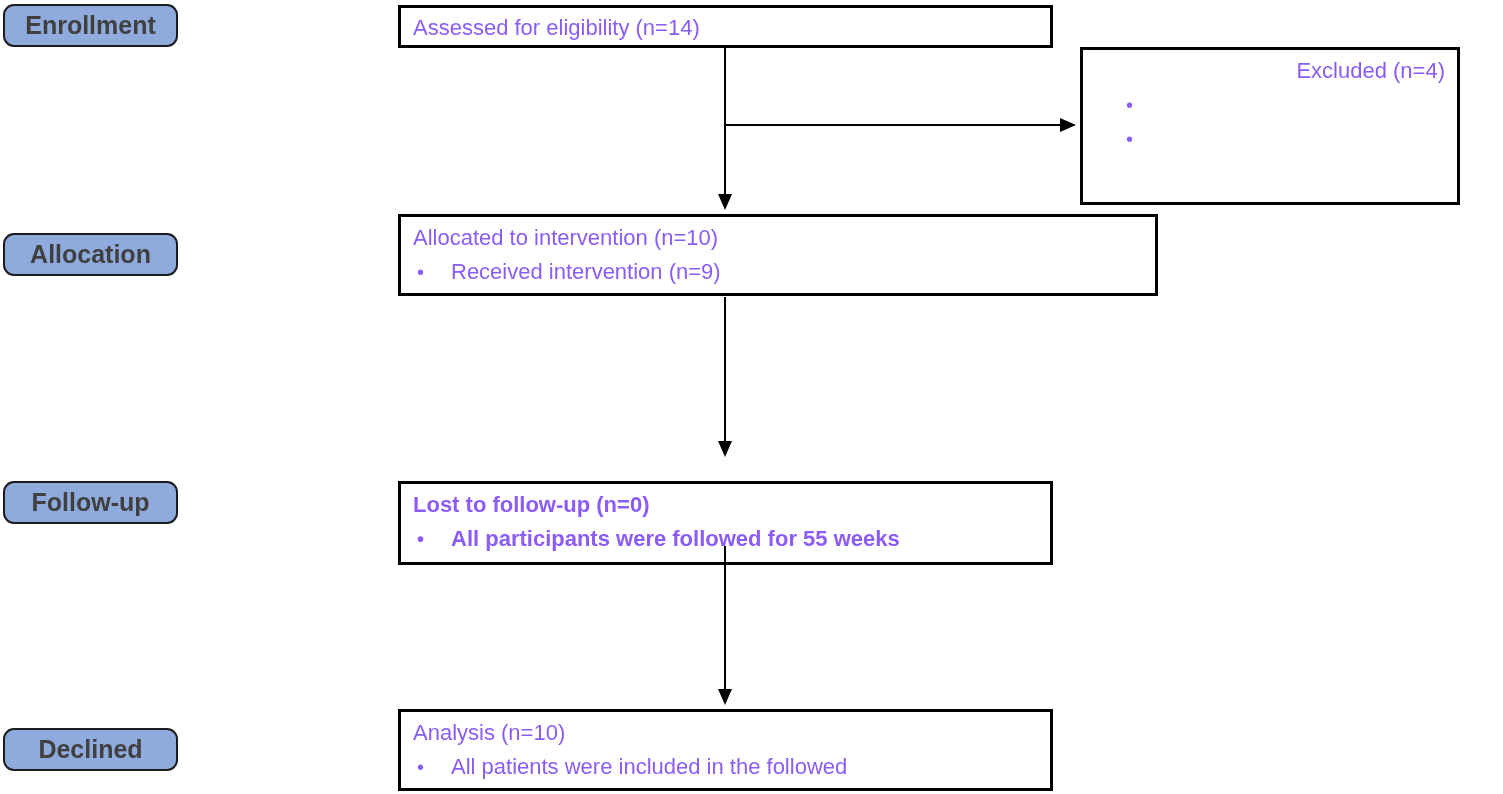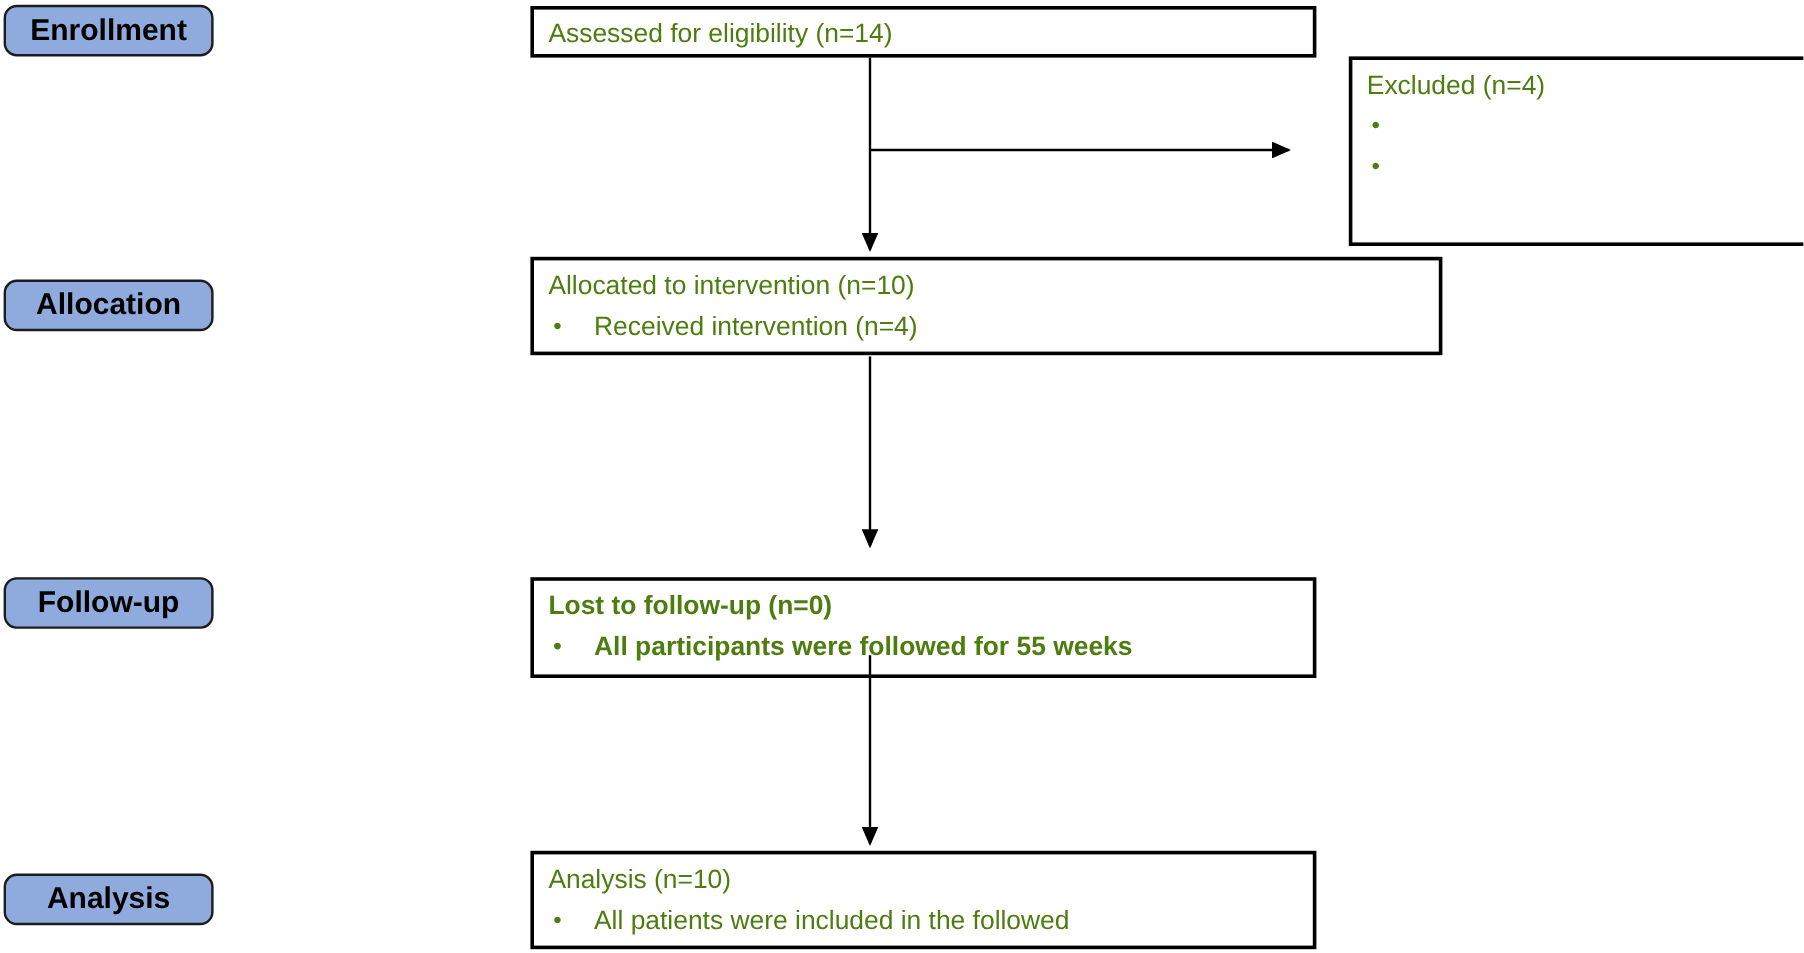--- a/index.html
+++ b/index.html
@@ -20,51 +20,50 @@
     width: 171px;
     height: 39px;
     background: #8FAADC;
     border: 2px solid #1c1c1c;
     border-radius: 11px;
     display: flex;
     align-items: center;
     justify-content: center;
     font-size: 25px;
     font-weight: bold;
-    color: #000000;
+    color: #404040;
   }
   #stage-enrollment { top: 4px; }
   #stage-allocation { top: 233px; }
   #stage-followup  { top: 481px; }
   #stage-analysis  { top: 728px; }
 
   
   .flow-box {
     position: absolute;
     background: #ffffff;
     border: 3px solid #000000;
     box-sizing: border-box;
     font-size: 22px;
     line-height: 34px;
-    color: #4d7c0f;
-    margin-left: 44px;
+    color: #8b5cf6;
   }
   .flow-box .box-title { padding: 4px 12px 0 12px; }
   .bullet-item { display: flex; padding: 0 12px 0 12px; }
   .bullet-glyph {
     flex: 0 0 38px;
     padding-left: 4px;
     box-sizing: border-box;
     font-size: 20px;
   }
   .bullet-text { flex: 1 1 auto; }
 
   #box-eligibility { left: 398px; top: 5px;   width: 655px; height: 43px; }
   #box-eligibility .box-title { padding-top: 3px; }
-  #box-excluded    { left: 1080px; top: 47px; width: 418px; height: 158px; }
+  #box-excluded    { left: 1080px; top: 47px; width: 380px; height: 158px; text-align: right; }
   #box-allocation  { left: 398px; top: 214px; width: 760px; height: 82px; }
   #box-followup    { left: 398px; top: 481px; width: 655px; height: 84px; font-weight: bold; }
   #box-analysis    { left: 398px; top: 709px; width: 655px; height: 82px; }
 
   
   #arrow-layer {
     position: absolute;
     left: 0; top: 0;
     width: 1503px;
     height: 794px;
@@ -80,42 +79,42 @@
   <div class="stage-label" id="stage-enrollment">
     <span>Enrollment</span>
   </div>
   <div class="stage-label" id="stage-allocation">
     <span>Allocation</span>
   </div>
   <div class="stage-label" id="stage-followup">
     <span>Follow-up</span>
   </div>
   <div class="stage-label" id="stage-analysis">
-    <span>Analysis</span>
+    <span>Declined</span>
   </div>
 
   <div class="flow-box" id="box-eligibility">
     <div class="box-title">Assessed for eligibility (n=14)</div>
   </div>
 
   <div class="flow-box" id="box-excluded">
     <div class="box-title">Excluded (n=4)</div>
     <div class="bullet-item">
       <span class="bullet-glyph">•</span>
     </div>
     <div class="bullet-item">
       <span class="bullet-glyph">•</span>
     </div>
   </div>
 
   <div class="flow-box" id="box-allocation">
     <div class="box-title">Allocated to intervention (n=10)</div>
     <div class="bullet-item">
       <span class="bullet-glyph">•</span>
-      <span class="bullet-text">Received intervention (n=4)</span>
+      <span class="bullet-text">Received intervention (n=9)</span>
     </div>
   </div>
 
   <div class="flow-box" id="box-followup">
     <div class="box-title">Lost to follow-up (n=0)</div>
     <div class="bullet-item">
       <span class="bullet-glyph">•</span>
       <span class="bullet-text">All participants were followed for 55 weeks</span>
     </div>
   </div>

